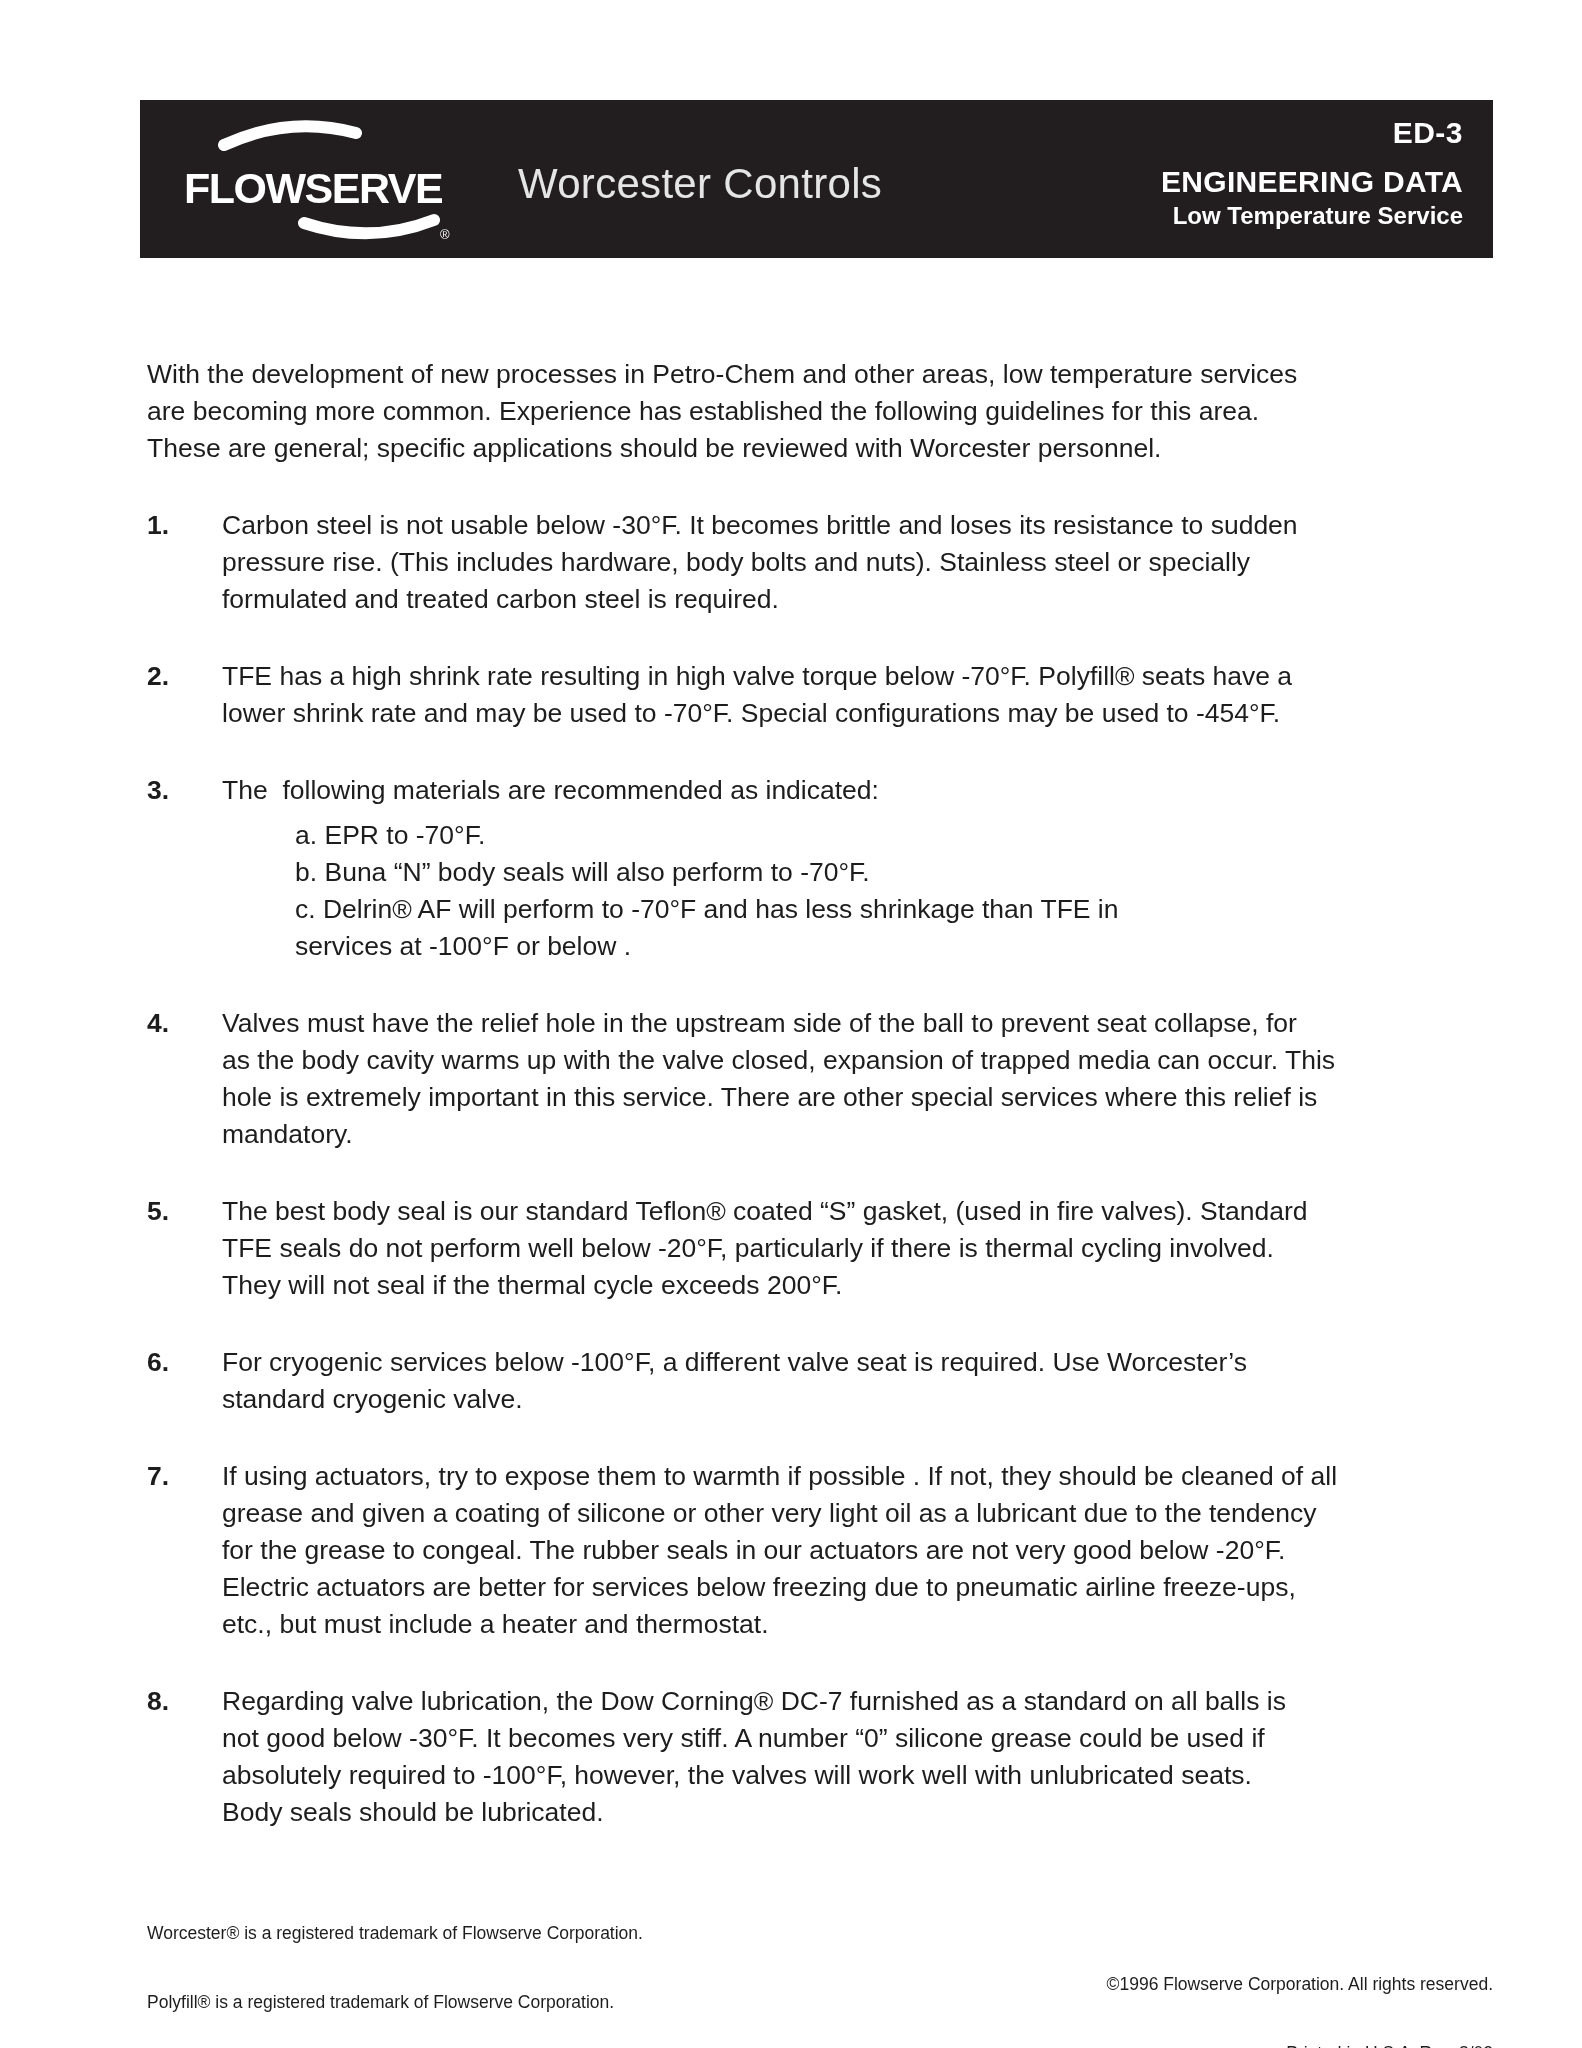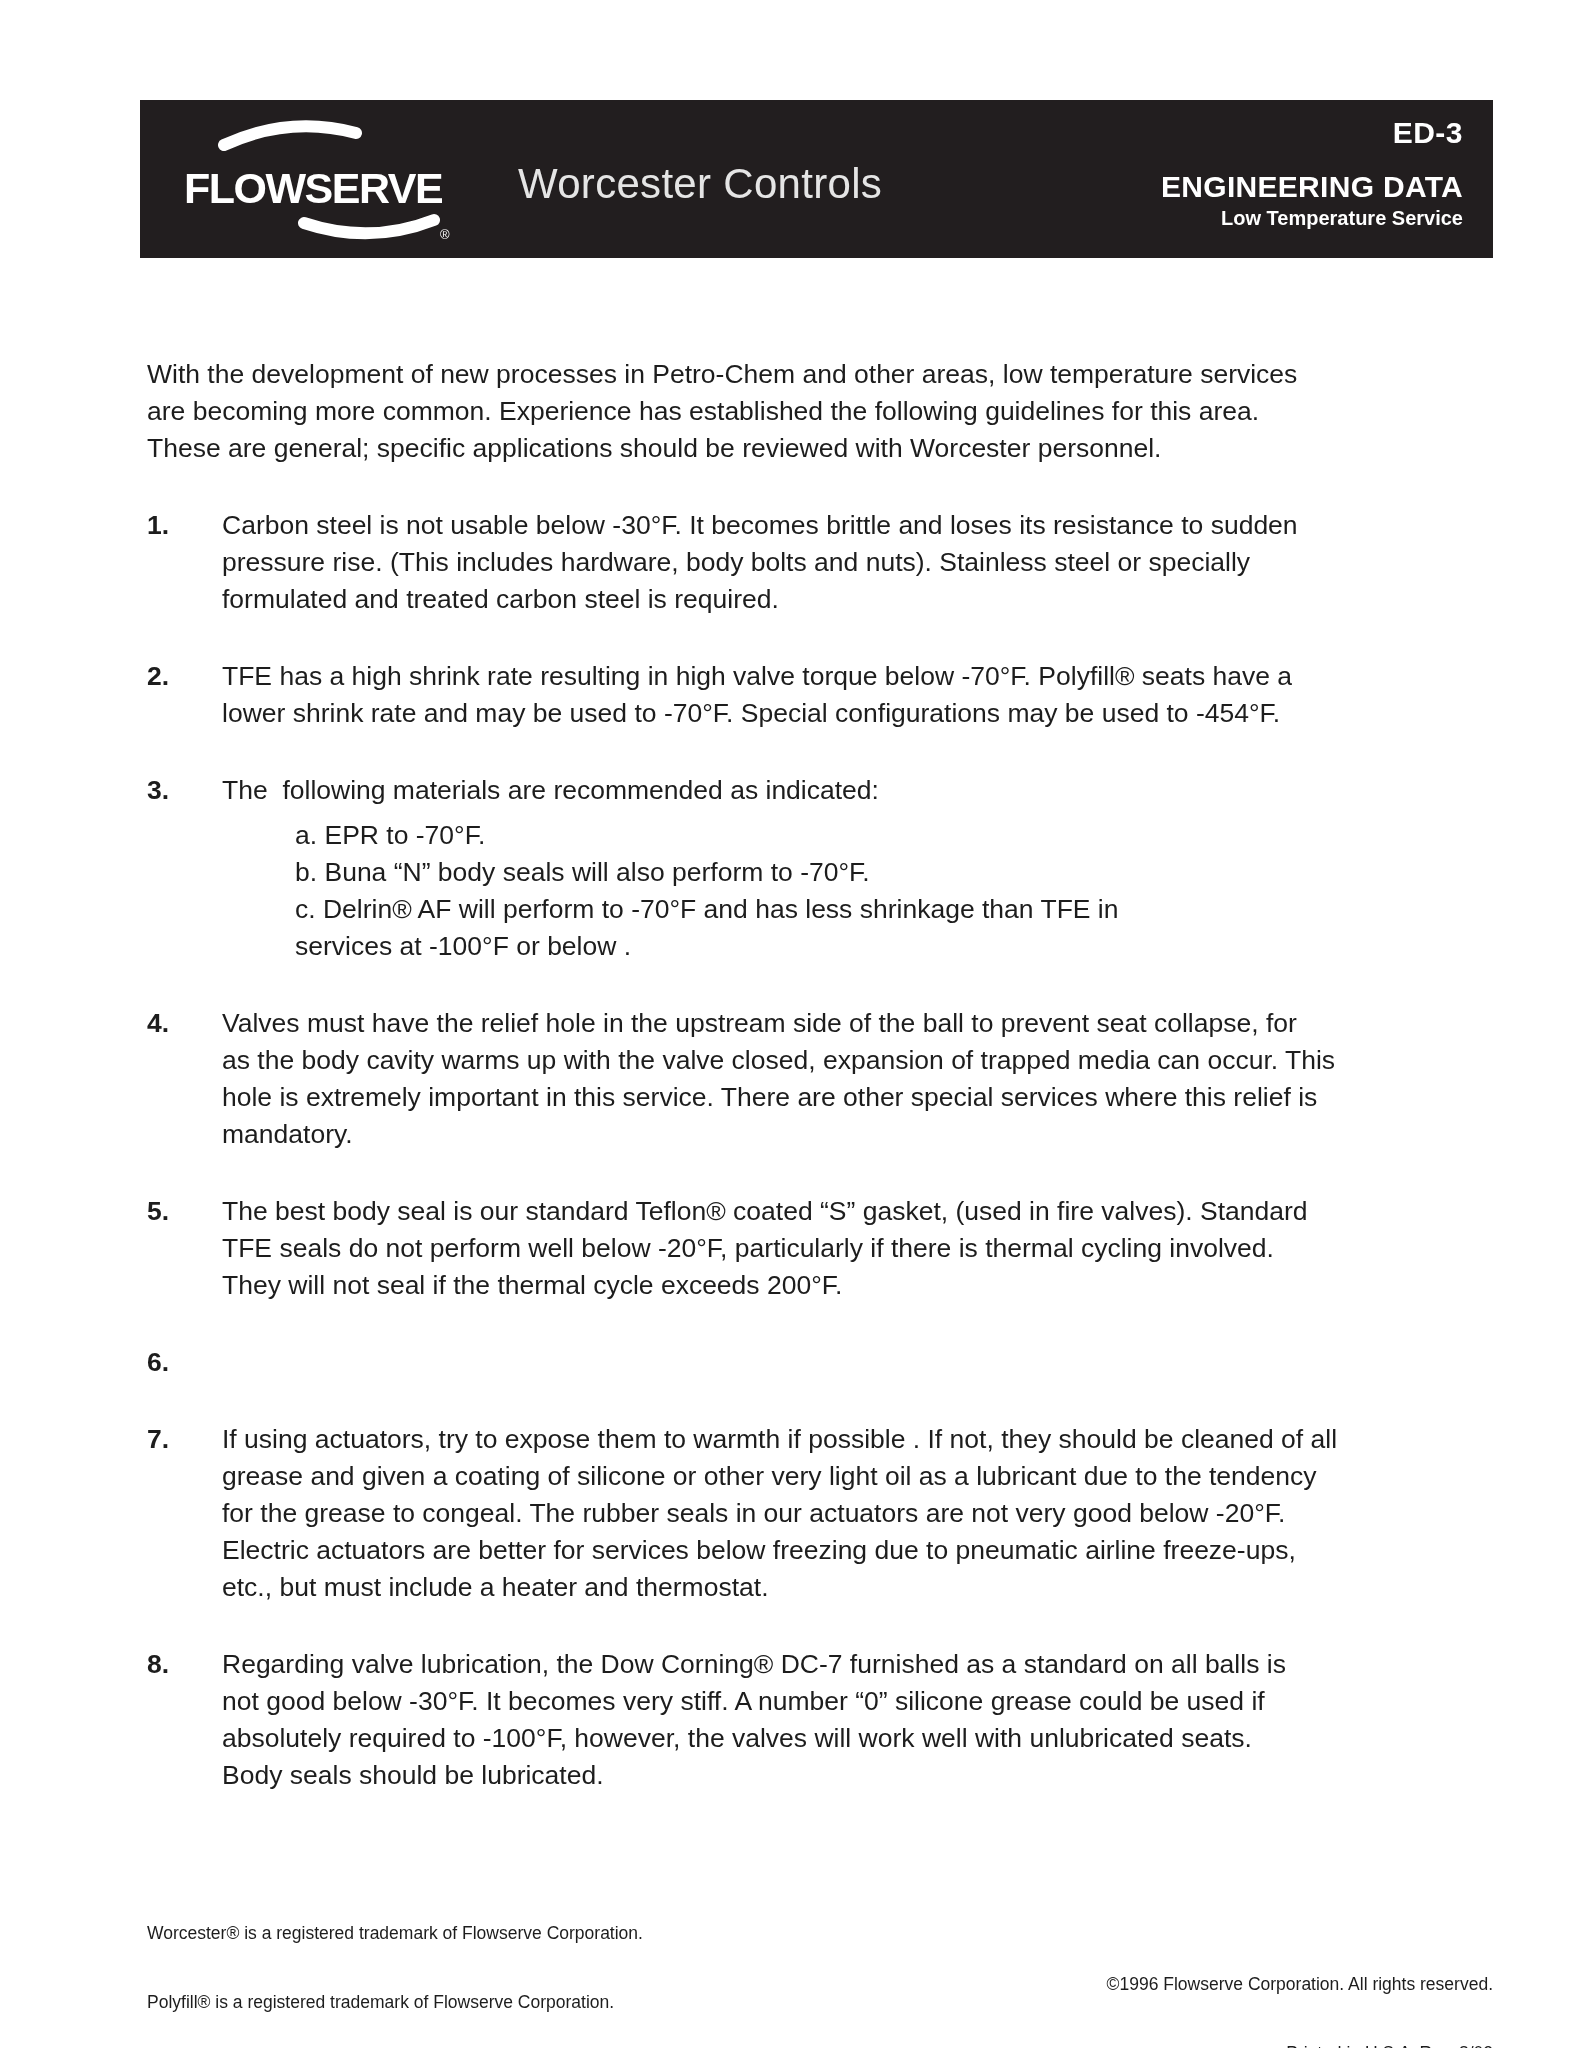--- a/index.html
+++ b/index.html
@@ -20,21 +20,21 @@
     color:#e5e5e5; font-size:42px; margin-left:34px; margin-top:10px;
     letter-spacing:0.3px; white-space:pre;
   }
   .header-right {
     margin-left:auto; text-align:right; height:100%; box-sizing:border-box;
     display:flex; flex-direction:column; justify-content:space-between;
     padding:16px 0 28px 0;
   }
   .doc-code  { font-size:30px; font-weight:bold; color:#ffffff; letter-spacing:0.5px; }
   .doc-title { font-size:30px; font-weight:bold; color:#ffffff; letter-spacing:0.3px; }
-  .doc-subtitle { font-size:20px; font-weight:bold; color:#ffffff; margin-top:3px; }
+  .doc-subtitle { font-size:24px; font-weight:bold; color:#ffffff; margin-top:3px; }
 
   
   .content { position:absolute; left:147px; top:356px; width:1400px;
              font-size:26.5px; line-height:37px; }
   .intro { white-space:pre; margin:0 0 22px 0; }
   .item { display:flex; margin-top:40px; }
   .item .num { width:75px; flex:none; font-weight:bold; }
   .item .body { white-space:pre; }
   .item .sub  { white-space:pre; margin-top:8px; margin-left:73px; }
 
@@ -119,20 +119,24 @@
       <div class="num">5.</div>
       <div class="text">
         <div class="body">The best body seal is our standard Teflon® coated “S” gasket, (used in fire valves). Standard
 TFE seals do not perform well below -20°F, particularly if there is thermal cycling involved.
 They will not seal if the thermal cycle exceeds 200°F.</div>
       </div>
     </div>
 
     <div class="item">
       <div class="num">6.</div>
+      <div class="text">
+        <div class="body">For cryogenic services below -100°F, a different valve seat is required. Use Worcester’s
+standard cryogenic valve.</div>
+      </div>
     </div>
 
     <div class="item">
       <div class="num">7.</div>
       <div class="text">
         <div class="body">If using actuators, try to expose them to warmth if possible . If not, they should be cleaned of all
 grease and given a coating of silicone or other very light oil as a lubricant due to the tendency
 for the grease to congeal. The rubber seals in our actuators are not very good below -20°F.
 Electric actuators are better for services below freezing due to pneumatic airline freeze-ups,
 etc., but must include a heater and thermostat.</div>

